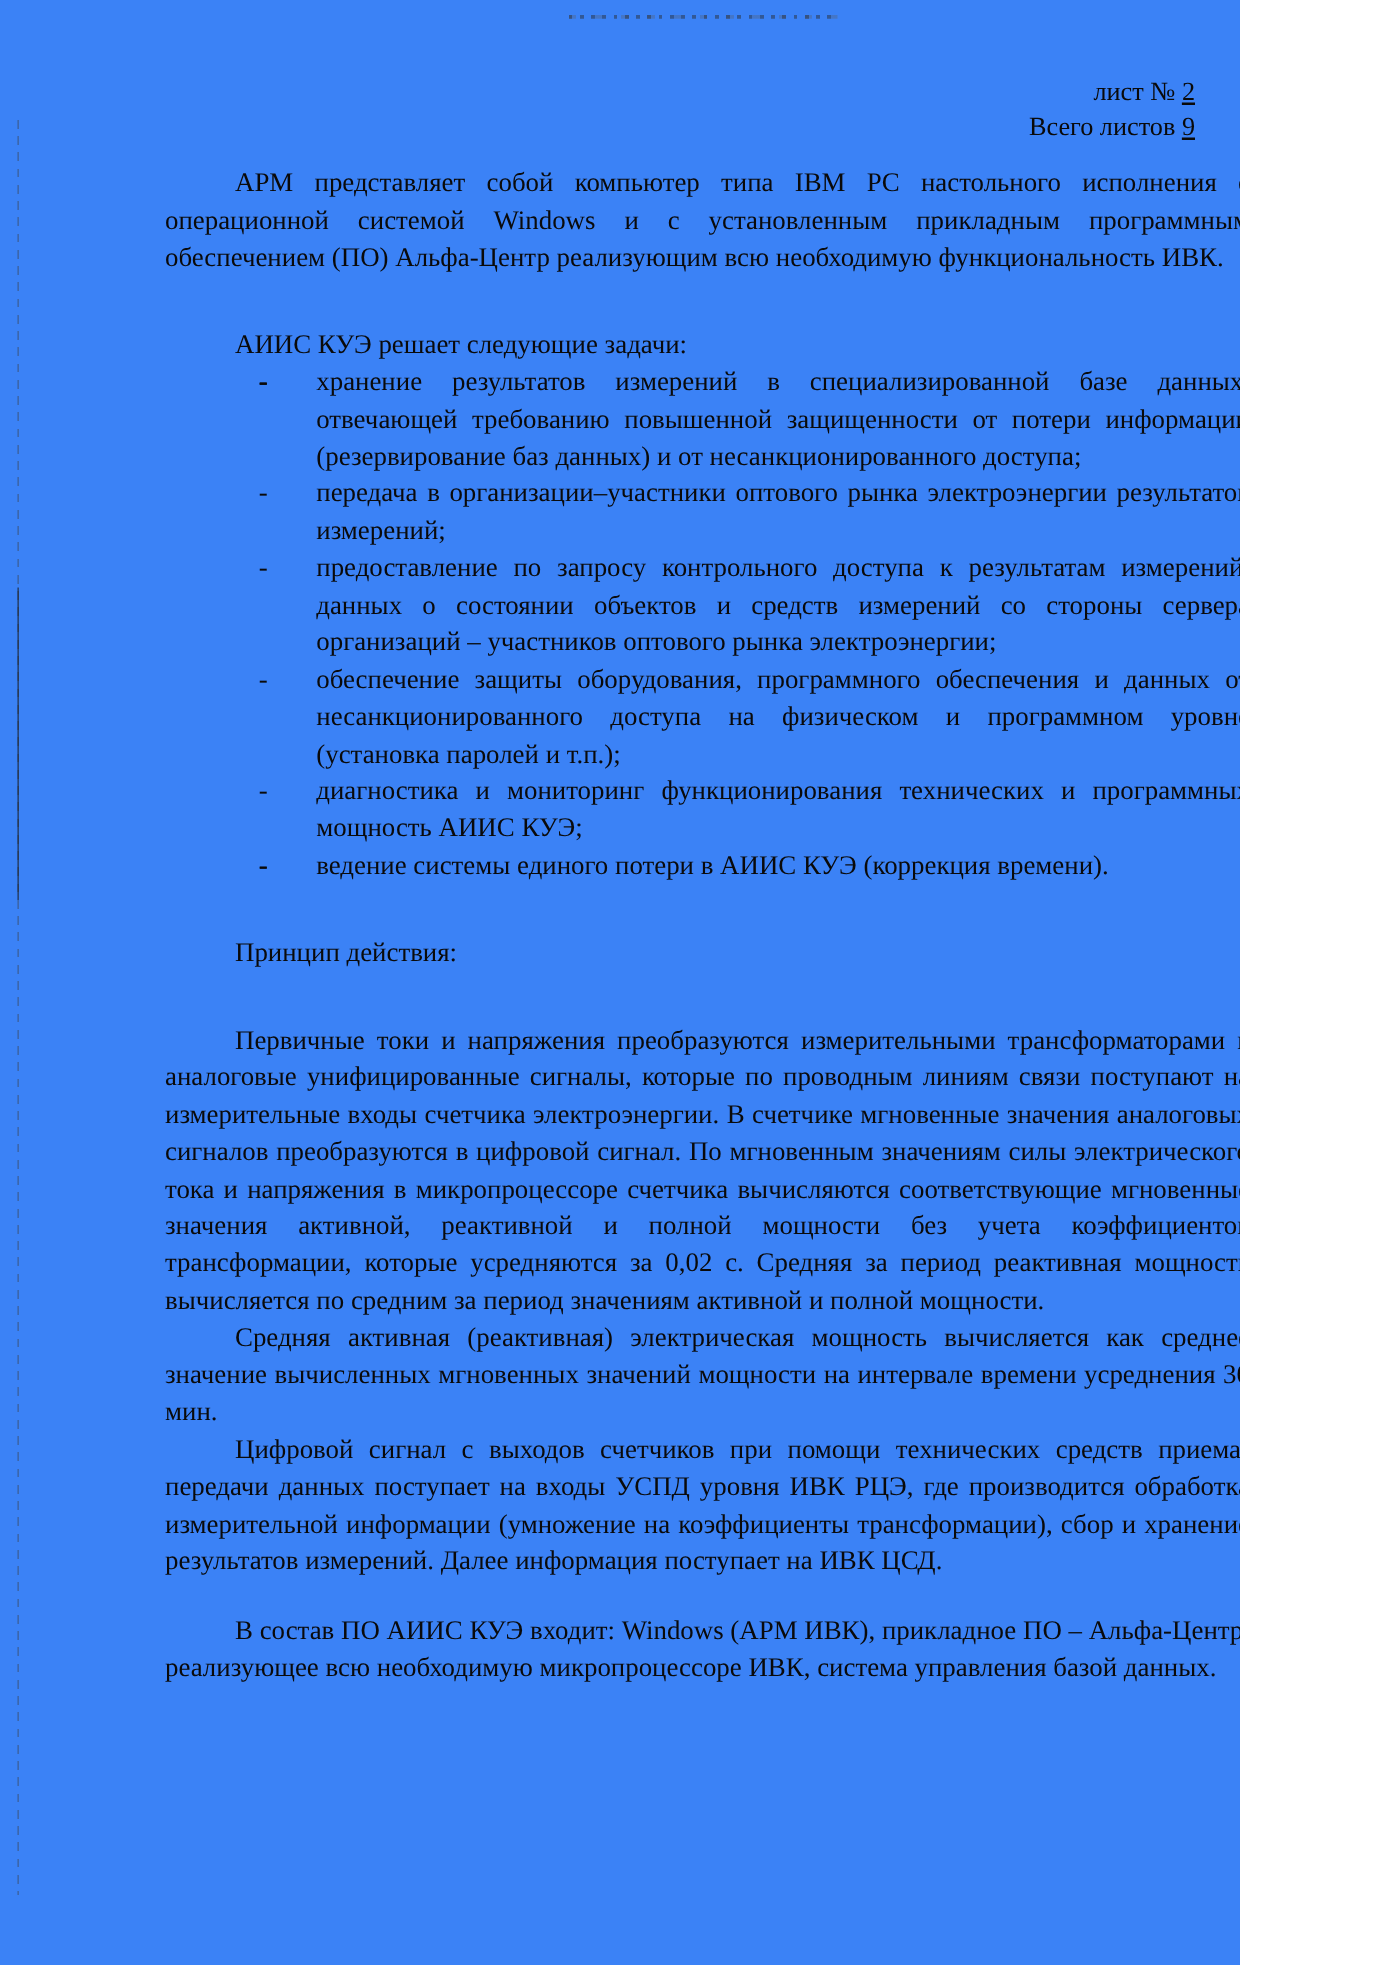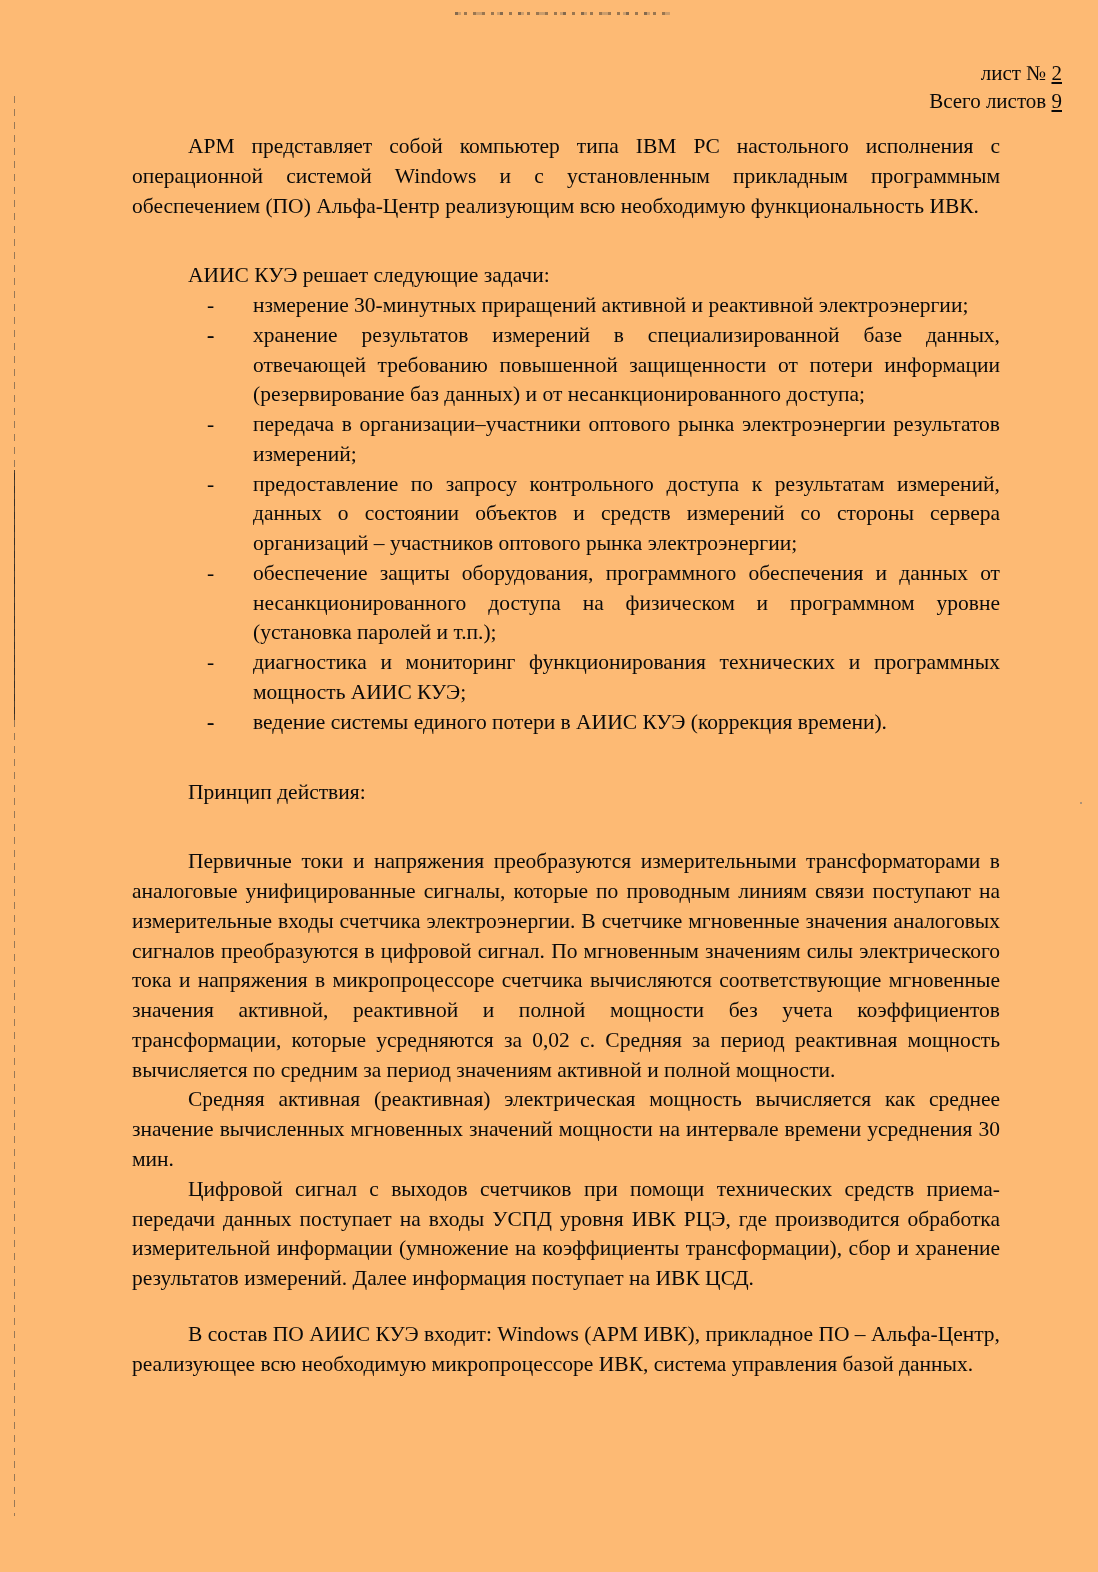--- a/index.html
+++ b/index.html
@@ -2,23 +2,23 @@
 <html><head>
 <meta charset="utf-8">
 <style>
   html, body {
     margin: 0;
     padding: 0;
     background: #ffffff;
   }
   .page {
     position: relative;
-    width: 1098px;
+    width: 992px;
     height: 1572px;
-    background: #fdba74;
+    background: #3b82f6;
     overflow: hidden;
     font-family: "Liberation Serif", "DejaVu Serif", serif;
     color: #0a0a0a;
   }
 
   
   .scan-speckle-top {
     position: absolute;
     left: 455px;
     top: 12px;
@@ -139,21 +139,20 @@
 
     <p class="para">АРМ представляет собой компьютер типа IBM PC настольного исполнения с операционной системой Windows и с установленным прикладным программным обеспечением (ПО) Альфа-Центр реализующим всю необходимую функциональность ИВК.</p>
 
     <div class="gap-lg"></div>
 
     <p class="list-lead">АИИС КУЭ решает следующие задачи:</p>
 
     <ul class="task-list">
       <li>
         <span class="dash">-</span>
-        <span>нзмерение 30-минутных приращений активной и реактивной электроэнергии;</span>
       </li>
       <li>
         <span class="dash">-</span>
       </li>
       <li>
         <span class="dash">-</span>
         <span>хранение результатов измерений в специализированной базе данных, отвечающей требованию повышенной защищенности от потери информации (резервирование баз данных) и от несанкционированного доступа;</span>
       </li>
       <li>
         <span class="dash">-</span>

